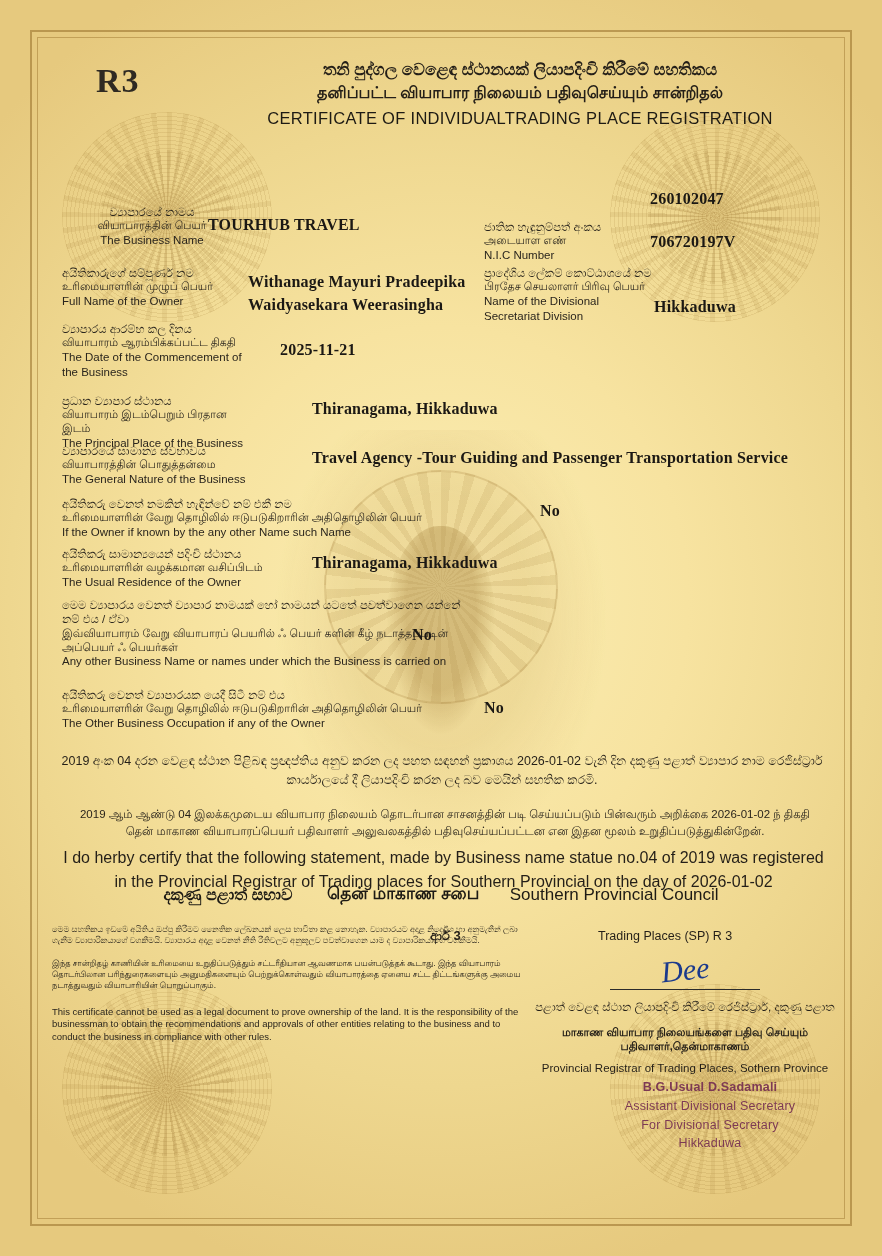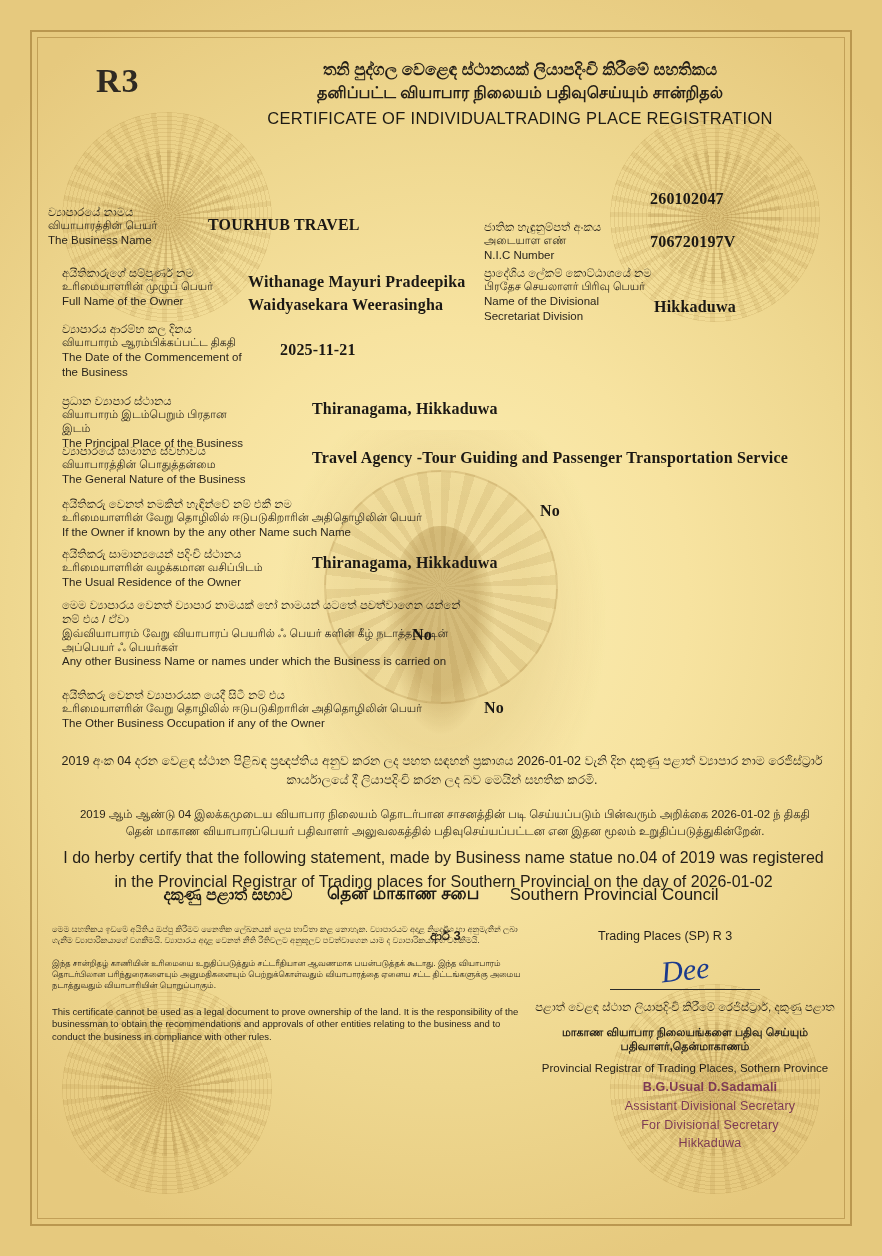--- a/index.html
+++ b/index.html
@@ -134,21 +134,21 @@
   <div class="content">
 
     <div class="r3-mark">R3</div>
 
     <div class="head">
       <div class="si">තනි පුද්ගල වෙළෙඳ ස්ථානයක් ලියාපදිංචි කිරීමේ සහතිකය</div>
       <div class="ta">தனிப்பட்ட வியாபார நிலையம் பதிவுசெய்யும் சான்றிதல்</div>
       <div class="en">CERTIFICATE OF INDIVIDUALTRADING PLACE REGISTRATION</div>
     </div>
 
-    <div class="lbl" style="left:48px;top:205px;width:180px;">
+    <div class="lbl" style="left:62px;top:205px;width:180px;text-align:center;">
       <span class="s">ව්‍යාපාරයේ නාමය</span>
       <span class="t">வியாபாரத்தின் பெயர்</span>
       <span class="e">The Business Name</span>
     </div>
     <div class="val" style="left:208px;top:216px;">TOURHUB TRAVEL</div>
 
     <div class="lbl" style="left:62px;top:266px;width:180px;">
       <span class="s">අයිතිකාරුගේ සම්පූර්ණ නම</span>
       <span class="t">உரிமையாளரின் முழுப் பெயர்</span>
       <span class="e">Full Name of the Owner</span>

